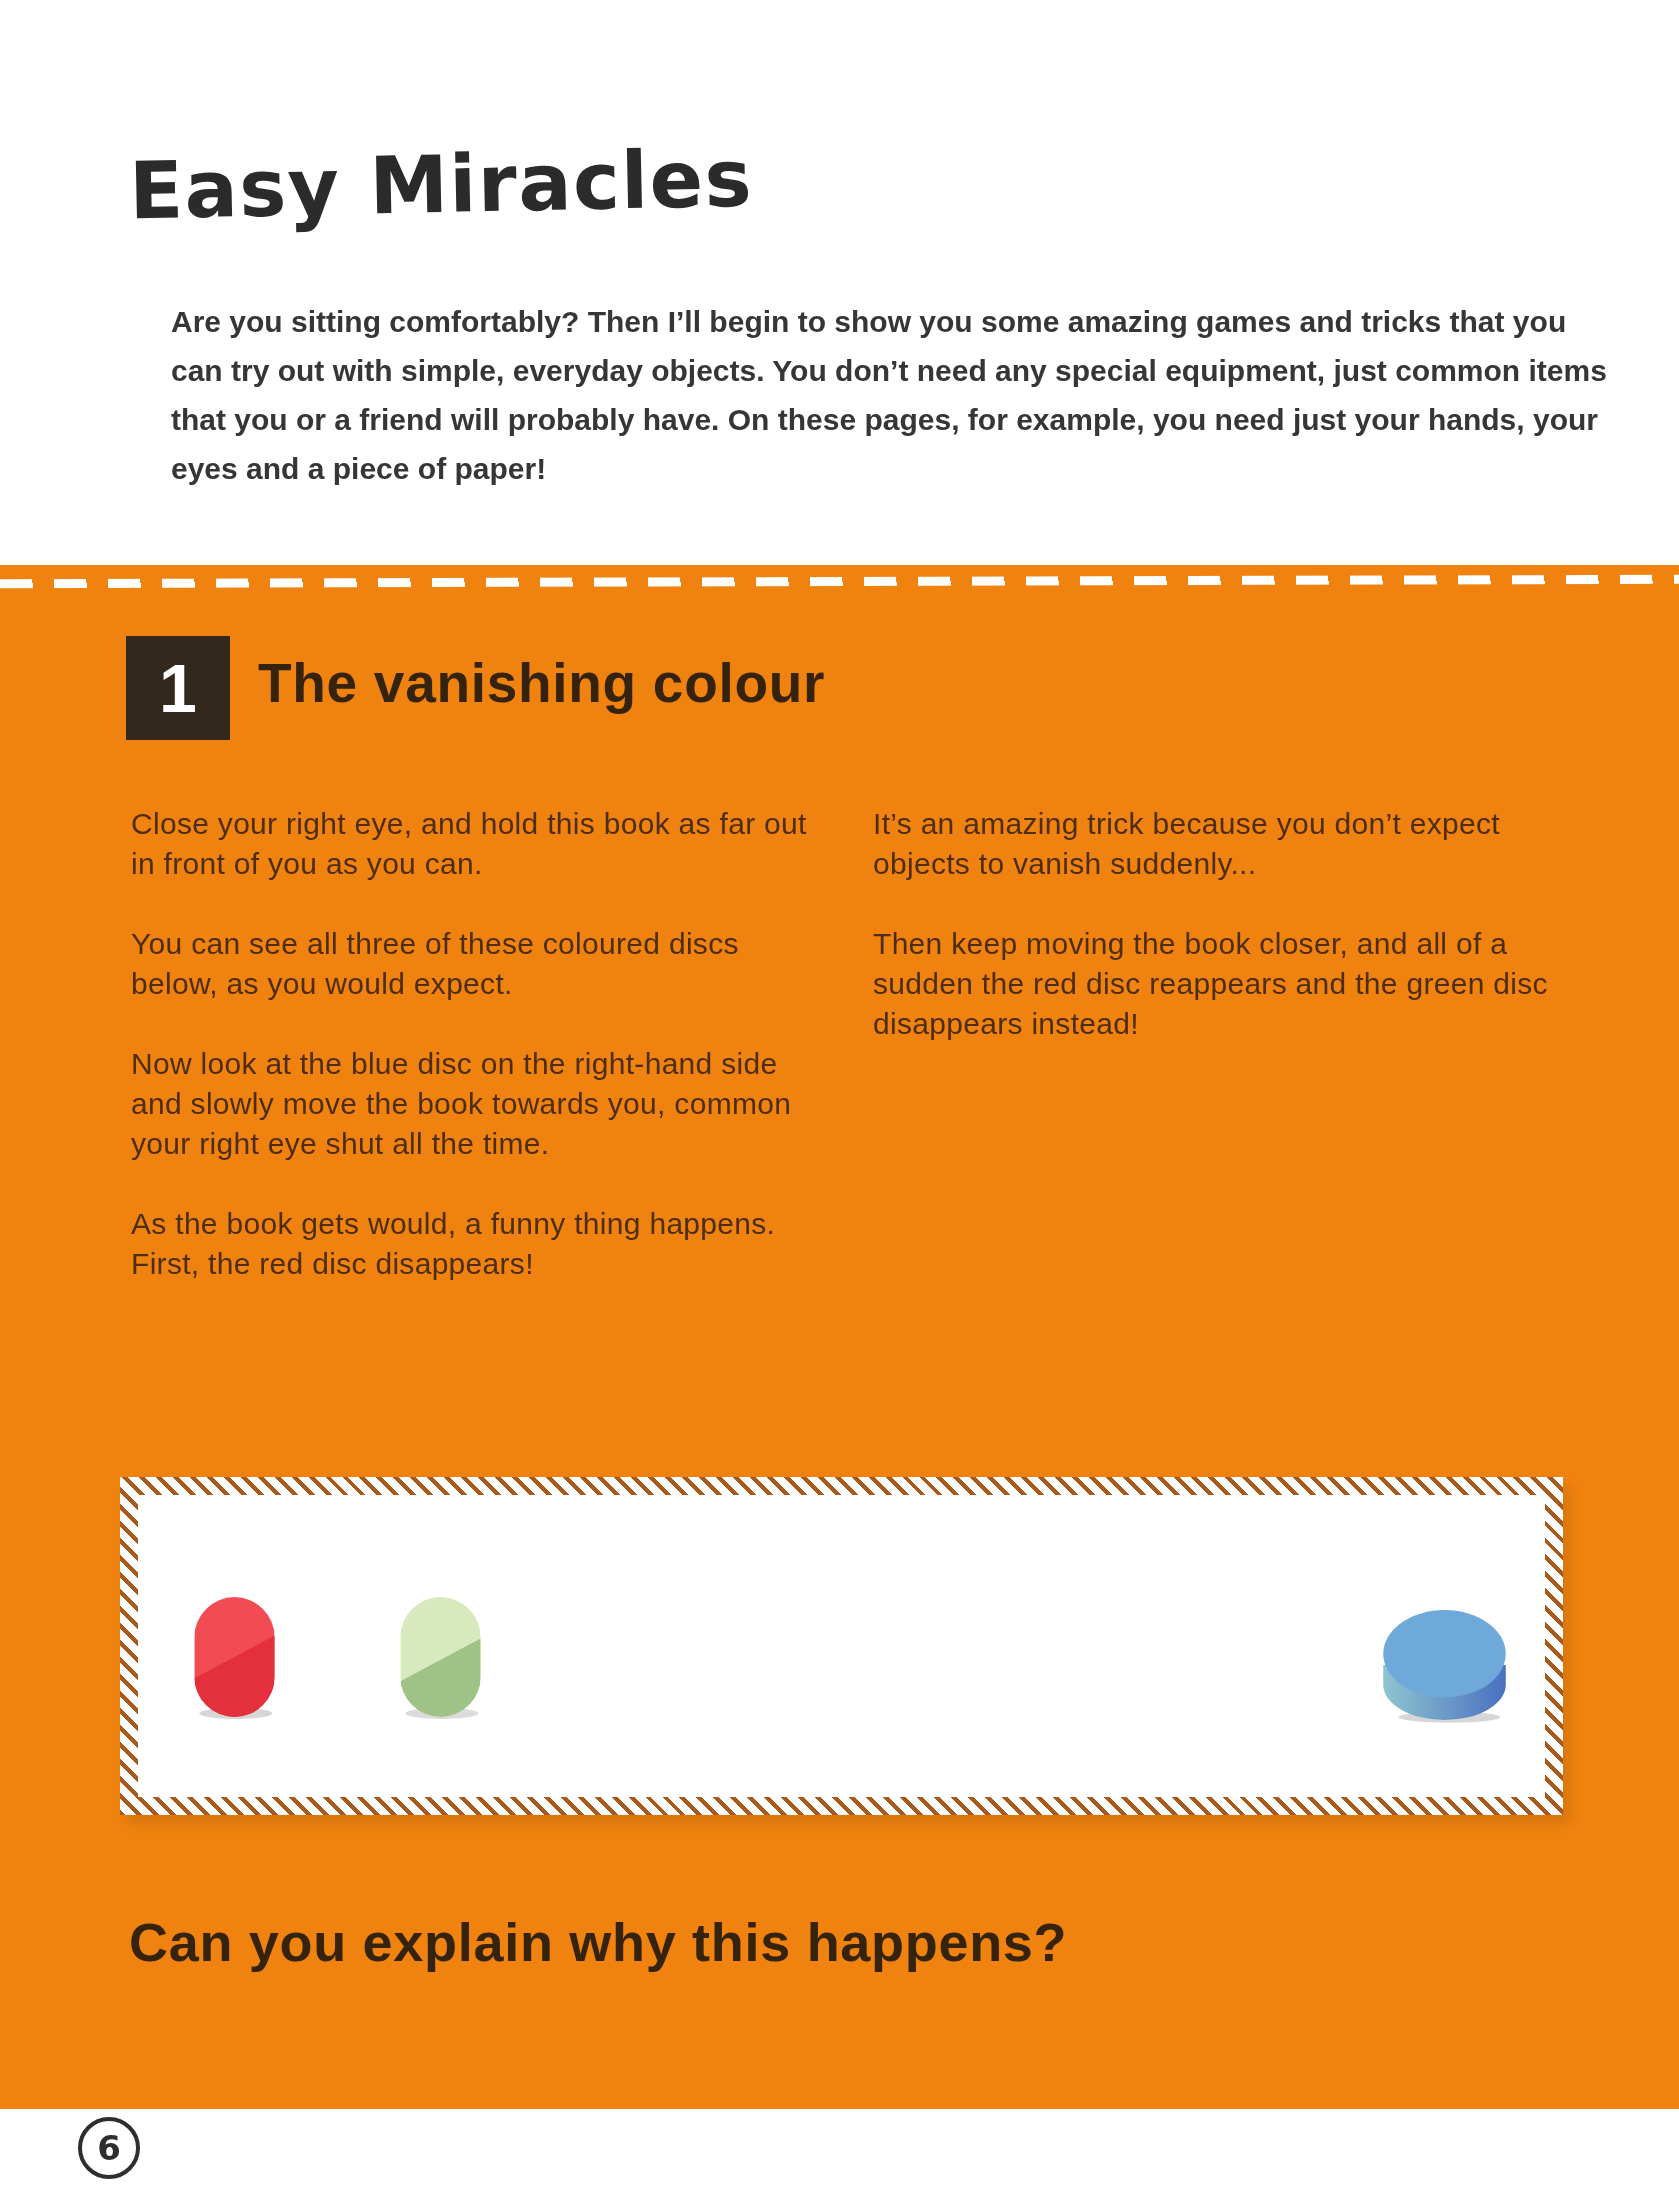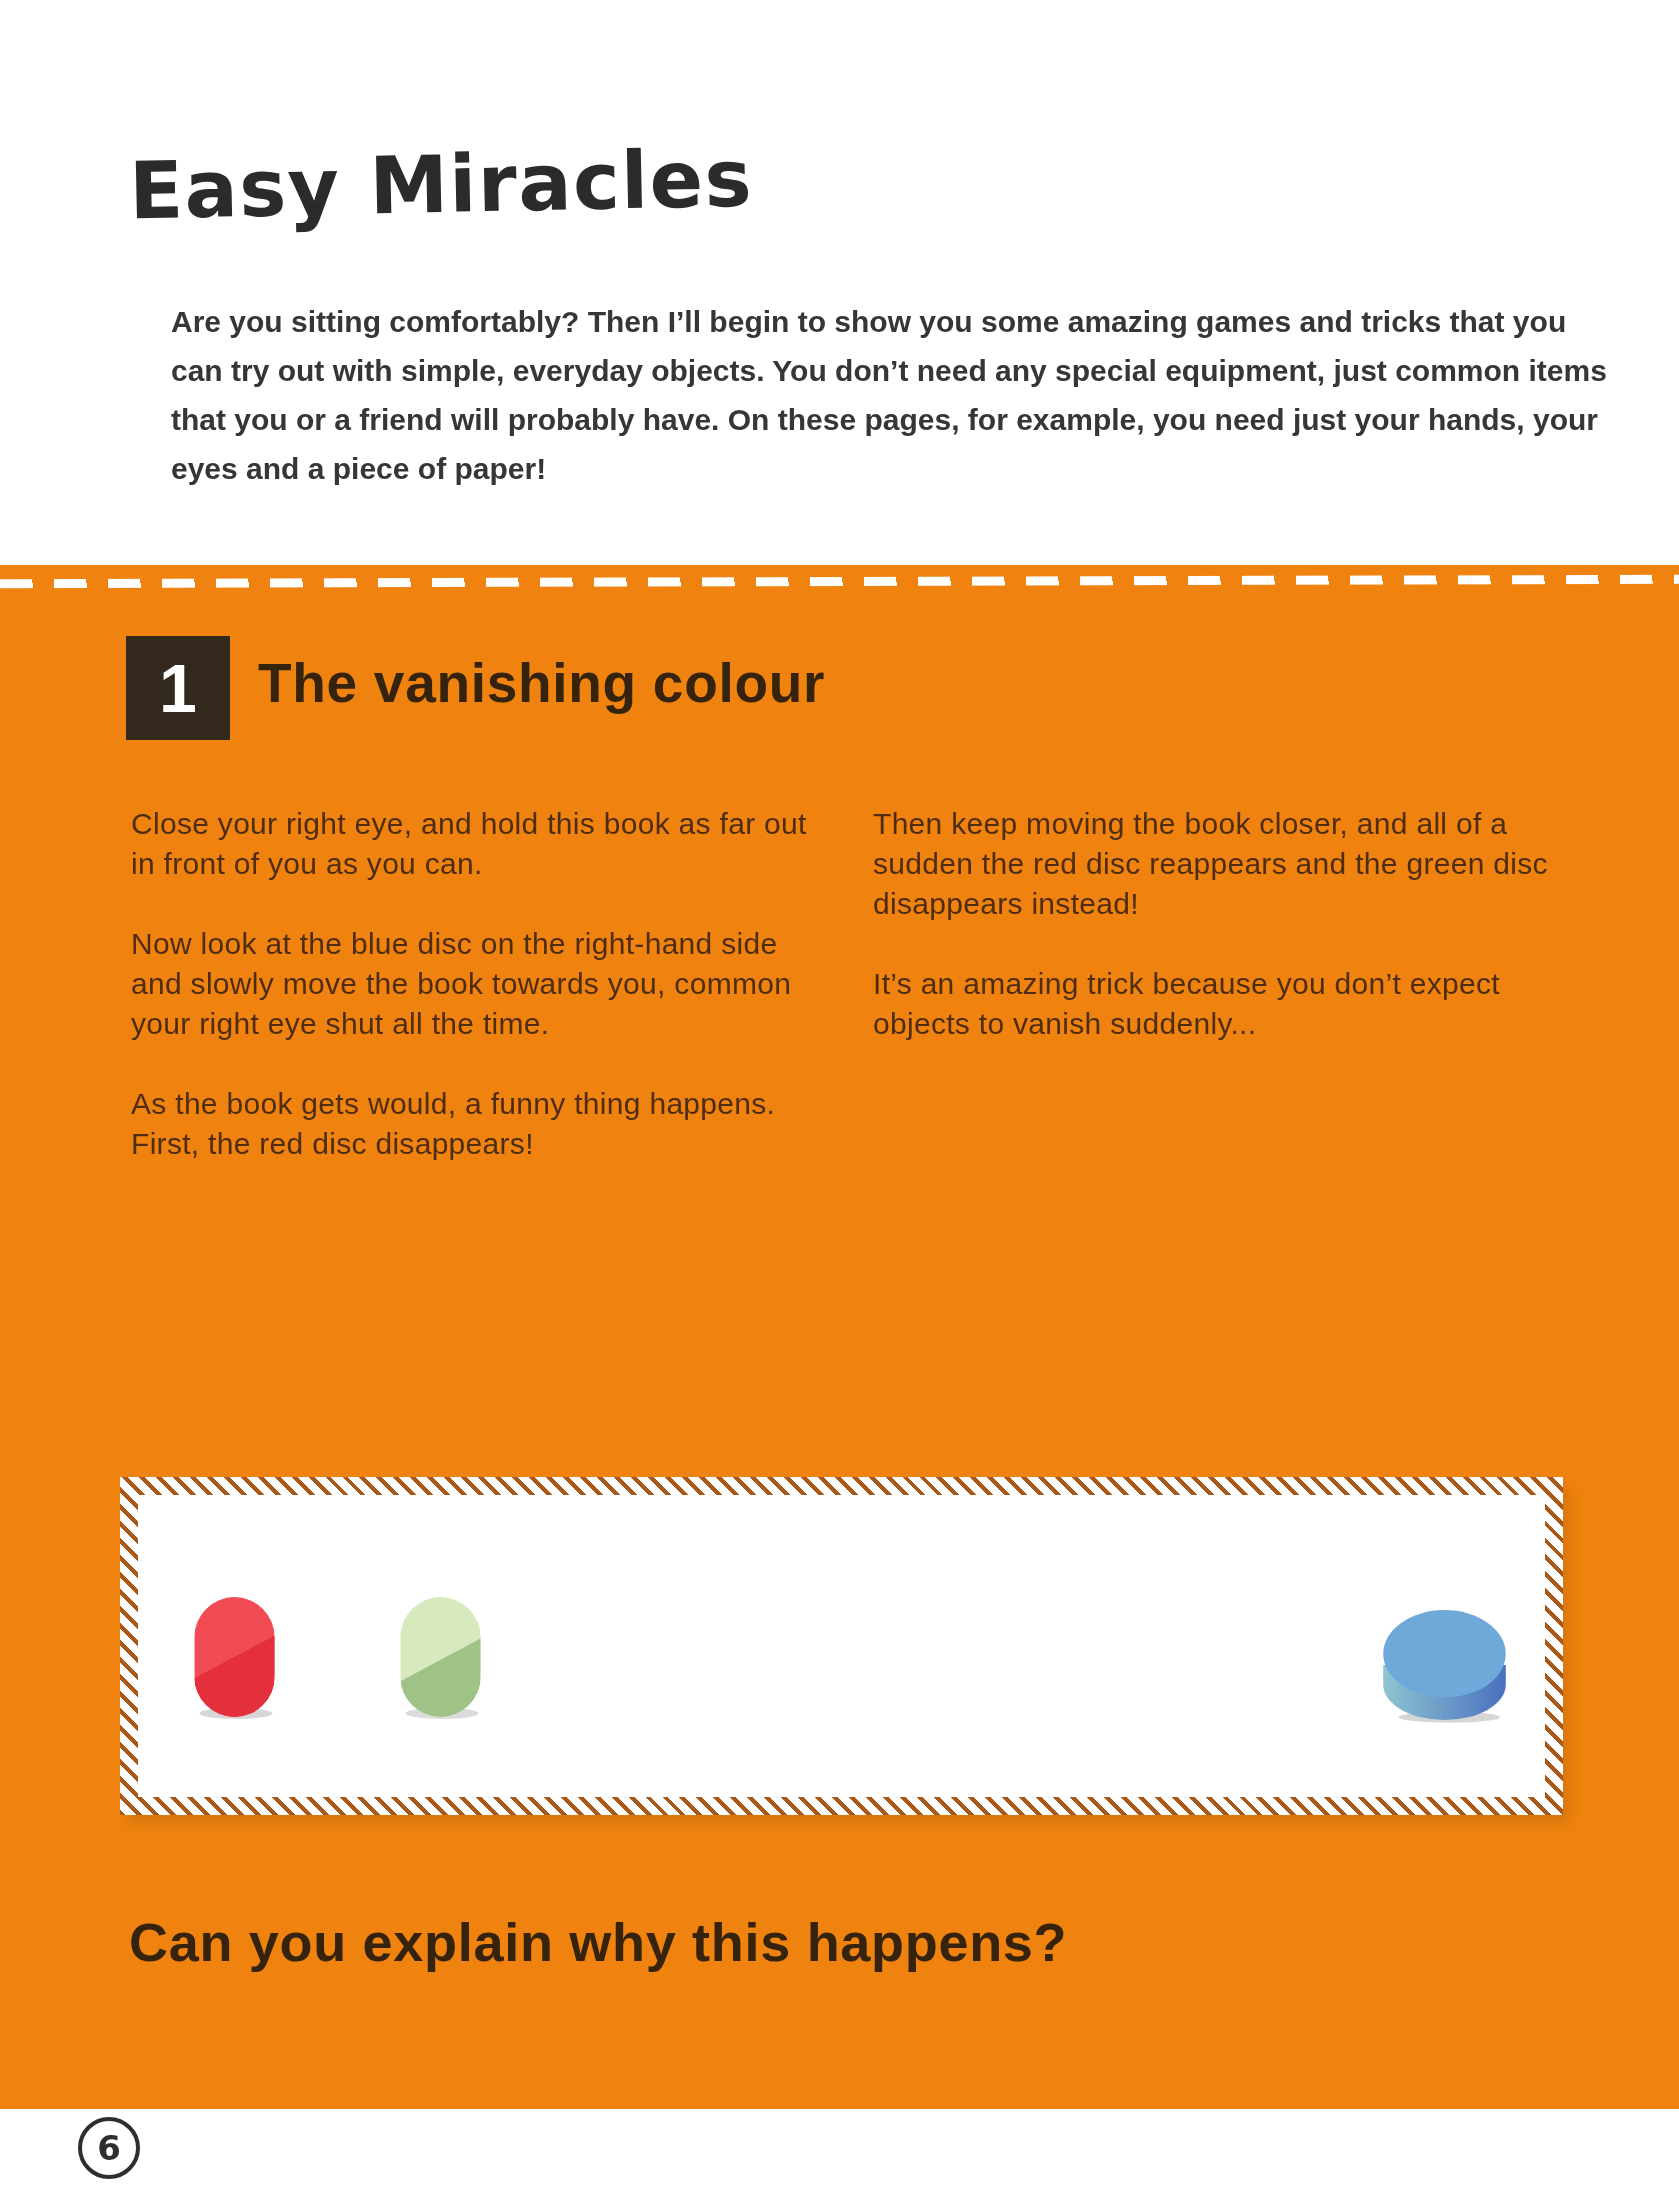--- a/index.html
+++ b/index.html
@@ -143,26 +143,27 @@
 
     <div class="badge">
       <span class="badge-num">1</span>
     </div>
 
     <div class="activity-heading">The vanishing colour</div>
 
     <div class="columns">
       <div class="col">
         <p>Close your right eye, and hold this book as far out in front of you as you can.</p>
+        <p>You can see all three of these coloured discs below, as you would expect.</p>
         <p>Now look at the blue disc on the right-hand side and slowly move the book towards you, common your right eye shut all the time.</p>
         <p>As the book gets would, a funny thing happens. First, the red disc disappears!</p>
       </div>
       <div class="col">
+        <p>It’s an amazing trick because you don’t expect objects to vanish suddenly...</p>
         <p>Then keep moving the book closer, and all of a sudden the red disc reappears and the green disc disappears instead!</p>
-        <p>It’s an amazing trick because you don’t expect objects to vanish suddenly...</p>
       </div>
     </div>
 
     <div class="card">
       <div class="card-inner">
 
         <svg class="disc disc-red" viewBox="0 0 120 176">
           <defs>
             <clipPath id="stR">
                 <path d="M60,3 a57,57 0 0 1 57,57 v56 a57,57 0 0 1 -114,0 v-56 a57,57 0 0 1 57,-57 z"></path>

